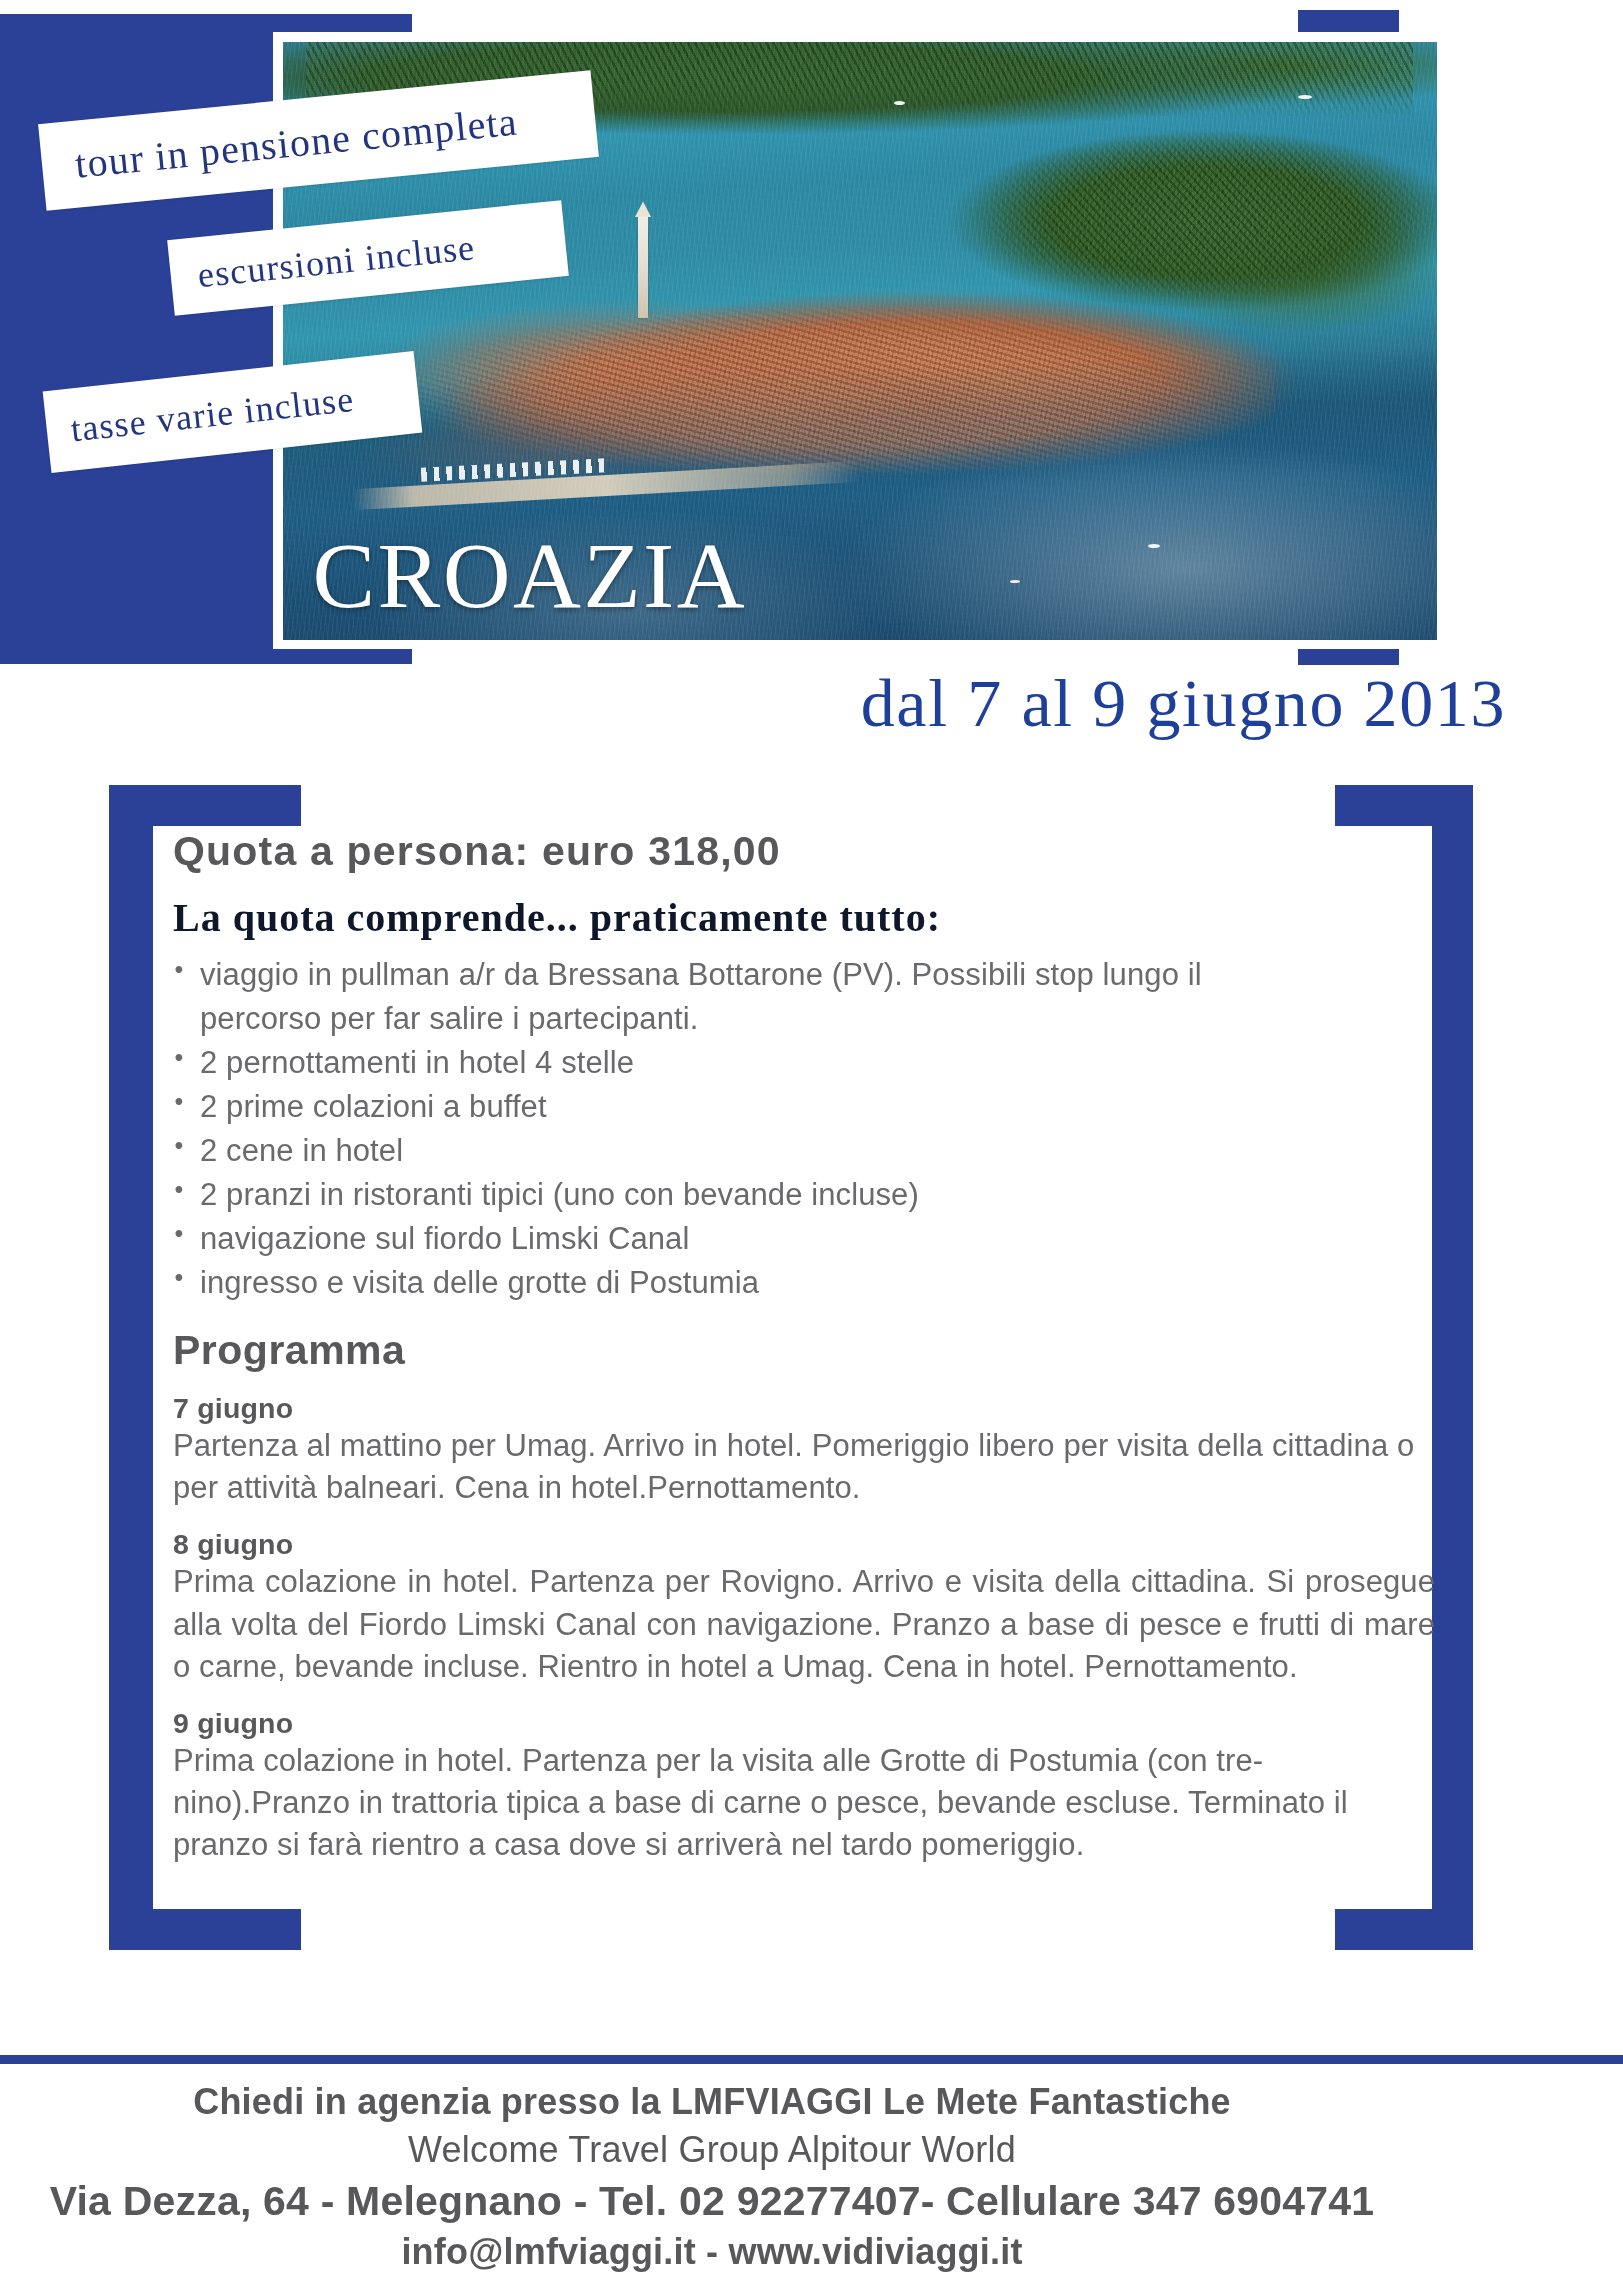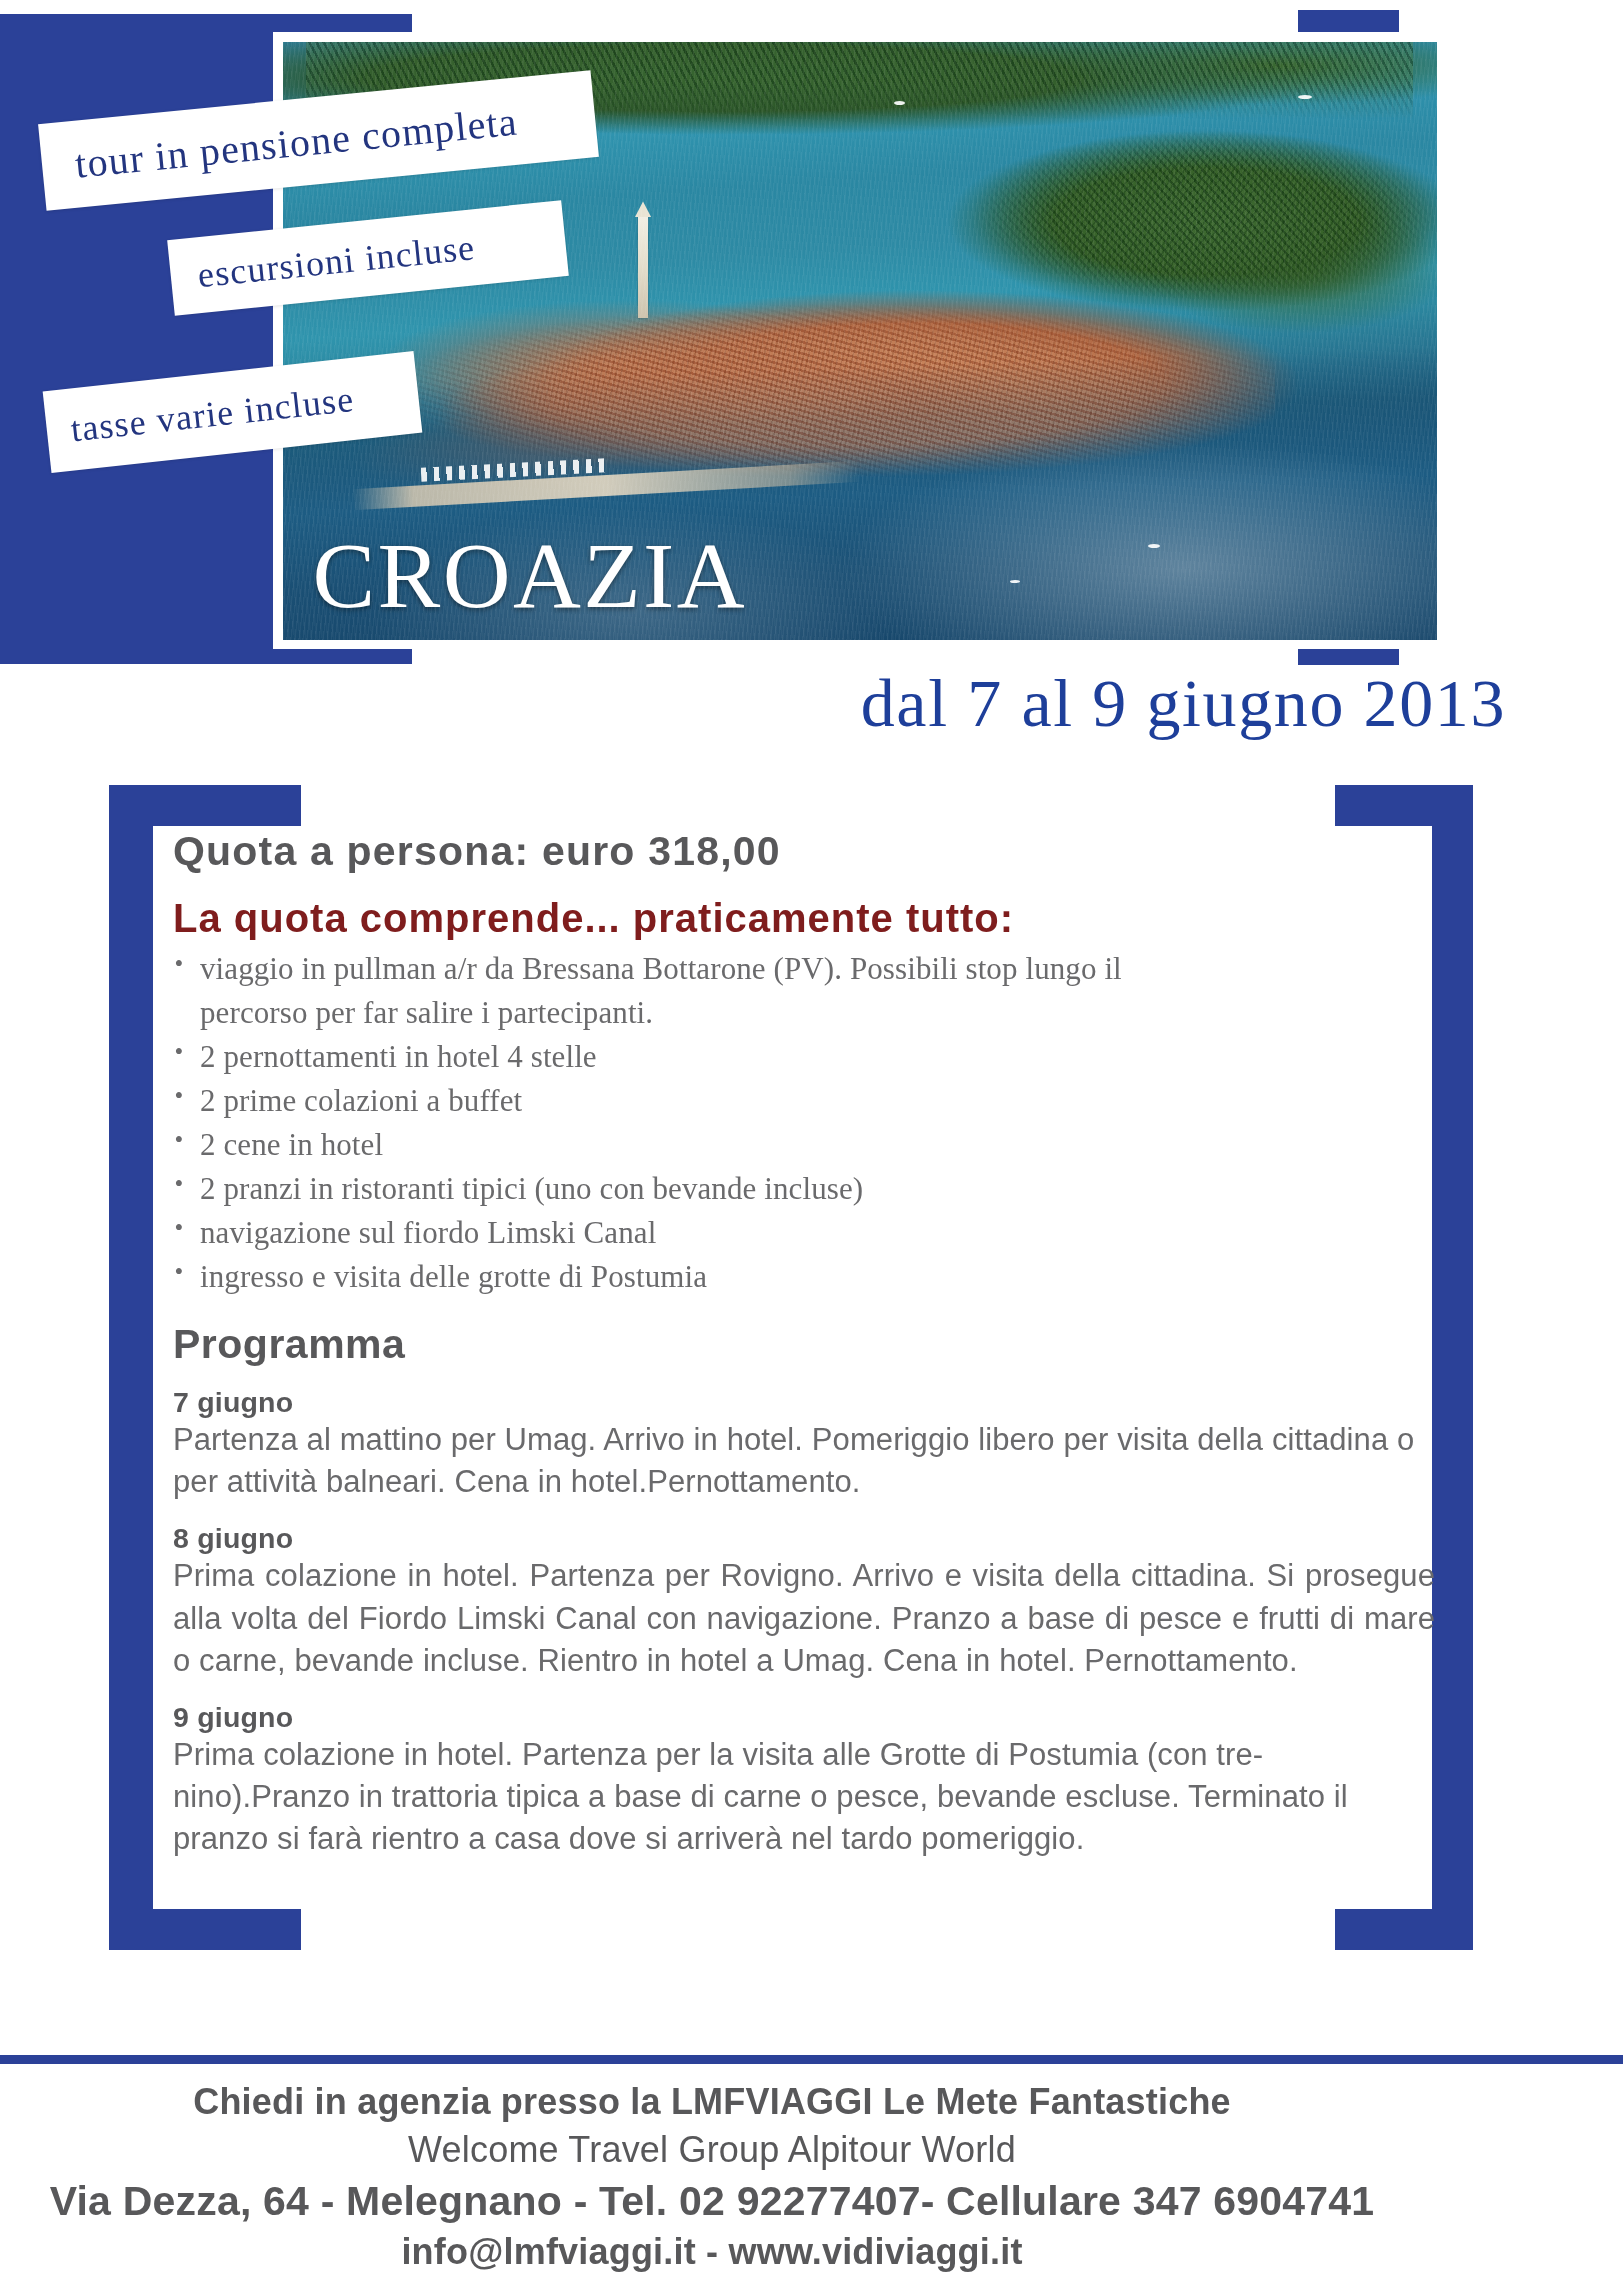--- a/index.html
+++ b/index.html
@@ -279,28 +279,28 @@
     font-size: 31px;
     color: #6a6a6c;
     line-height: 1.2;
     margin-top: 6.3px;
     letter-spacing: 0.2px;
   }
   .h-includes {
     font-size: 40px;
     font-weight: bold;
     letter-spacing: 1px;
-    color: #7f1d1d;
+    color: #0f172a;
     margin-top: 20.6px;
     line-height: 1.1;
+    font-family: Liberation Serif, serif;
   }
   ul.includes {
     list-style: none;
-    margin-top: 7px;
-    font-family: Liberation Serif, serif;
+    margin-top: 13px;
   }
   ul.includes li {
     font-size: 31px;
     line-height: 1.42;
     color: #6a6a6c;
     padding-left: 27px;
     position: relative;
     letter-spacing: 0.1px;
   }
   ul.includes li::before {

